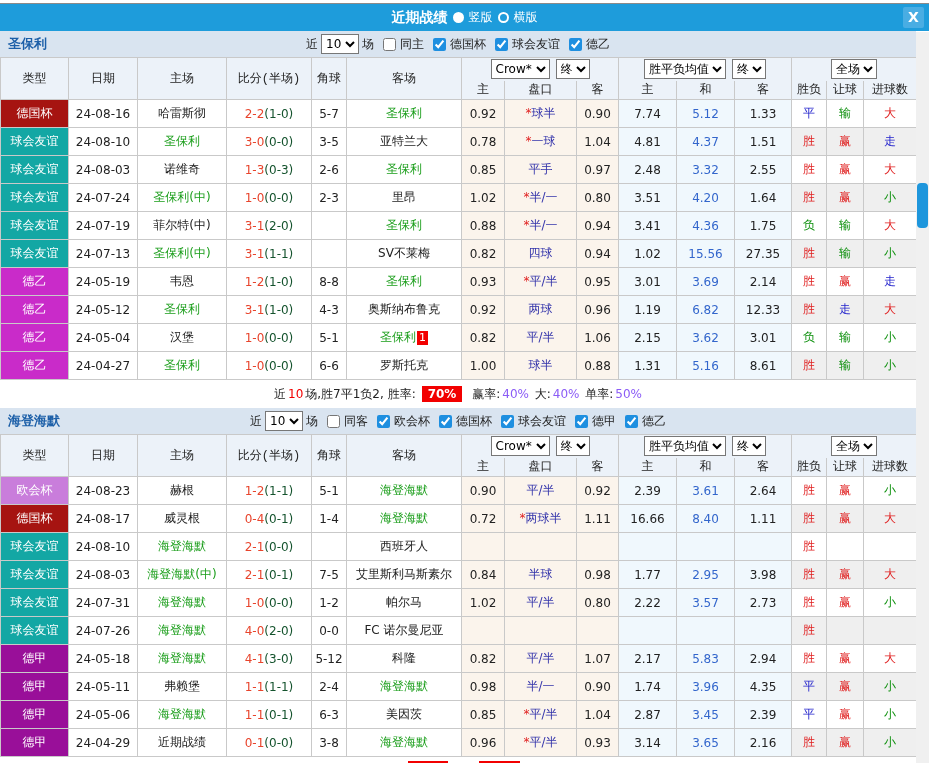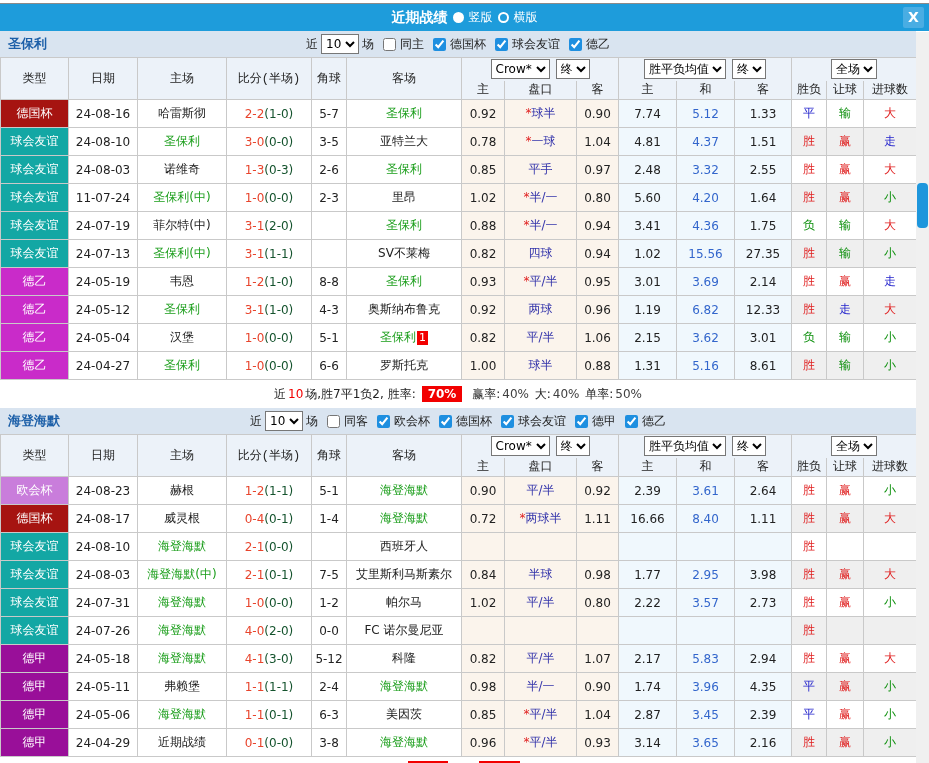--- a/index.html
+++ b/index.html
@@ -47,21 +47,21 @@
   td.odds-cell { background: #FBF4EC; }
   td.hcp-cell { background: #FBF4EC; color: #3333AA; }
   td.hcp-cell .star { color: #E02020; }
   td.avg-cell { background: #F0F8FD; }
   td.avg-cell.mid { color: #3366CC; }
   td.res-cell { background: #fff; }
   tr.stripe td.res-cell { background: #EFEFEF; }
   .summary-row { height: 28px; display: flex; align-items: center; justify-content: center;
     gap: 2px; background: #fff; position: relative; font-size: 12px; color: #222; }
   .summary-row .red { color: #F20000; }
-  .summary-row .blue { color: #404040; }
+  .summary-row .blue { color: #8b5cf6; }
   .pct-badge { background: #F20000; color: #fff; padding: 1px 6px; font-weight: bold; margin: 0 4px; }
   .cut-badge { position: absolute; top: 4px; width: 40px; height: 18px; background: #F20000; }
 </style>
 </head>
 <body>
 
 <div class="app">
   <div class="top-strip"></div>
 
   <div class="titlebar">
@@ -189,29 +189,29 @@
             <td class="odds-cell">0.97</td>
             <td class="avg-cell">2.48</td>
             <td class="avg-cell mid">3.32</td>
             <td class="avg-cell">2.55</td>
             <td class="res-cell" style="color: rgb(224, 32, 32);">胜</td>
             <td class="res-cell" style="color: rgb(224, 32, 32);">赢</td>
             <td class="res-cell" style="color: rgb(224, 32, 32);">大</td>
           </tr>
           <tr class="stripe">
             <td class="type-cell" style="background: rgb(19, 167, 164);">球会友谊</td>
-            <td>11-07-24</td>
+            <td>24-07-24</td>
             <td class="green-team">圣保利(中)</td>
             <td class="score-cell"><span class="ft">1-0</span><span class="ht">(0-0)</span></td>
             <td>2-3</td>
             <td>里昂</td>
             <td class="odds-cell">1.02</td>
             <td class="hcp-cell"><span class="star">*</span>半/一</td>
             <td class="odds-cell">0.80</td>
-            <td class="avg-cell">5.60</td>
+            <td class="avg-cell">3.51</td>
             <td class="avg-cell mid">4.20</td>
             <td class="avg-cell">1.64</td>
             <td class="res-cell" style="color: rgb(224, 32, 32);">胜</td>
             <td class="res-cell" style="color: rgb(224, 32, 32);">赢</td>
             <td class="res-cell" style="color: rgb(11, 143, 11);">小</td>
           </tr>
           <tr>
             <td class="type-cell" style="background: rgb(19, 167, 164);">球会友谊</td>
             <td>24-07-19</td>
             <td>菲尔特(中)</td>

